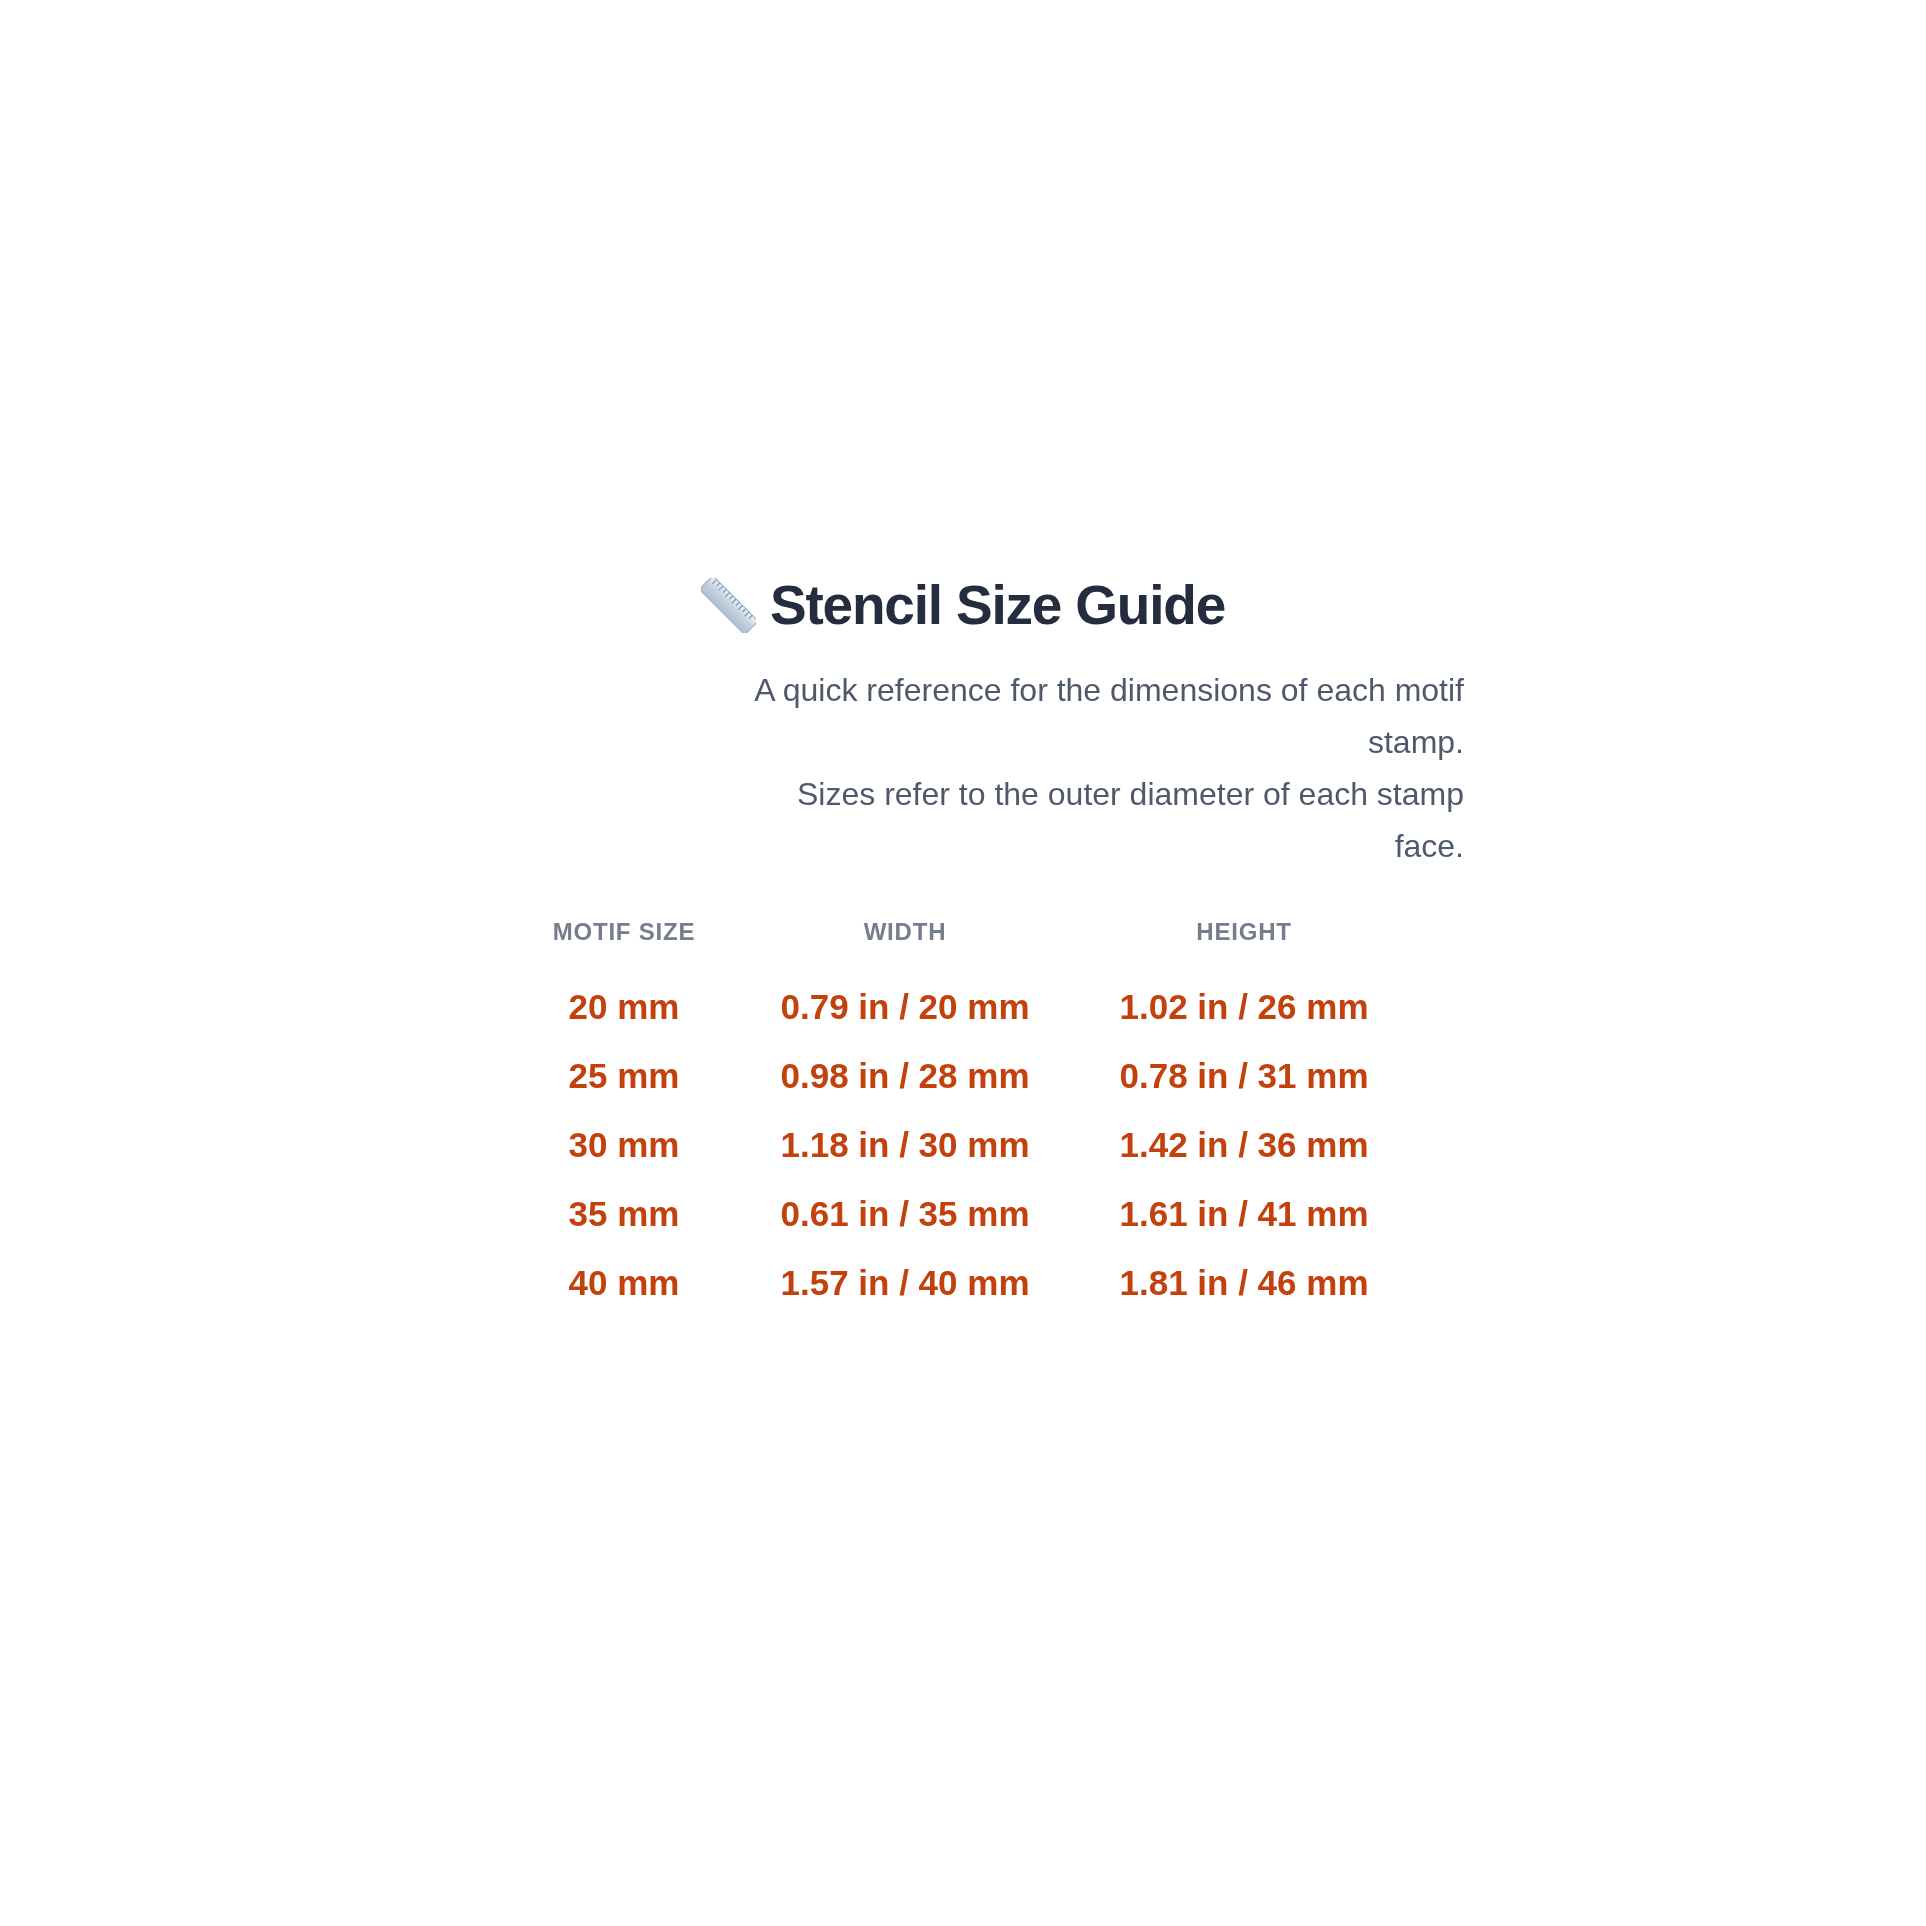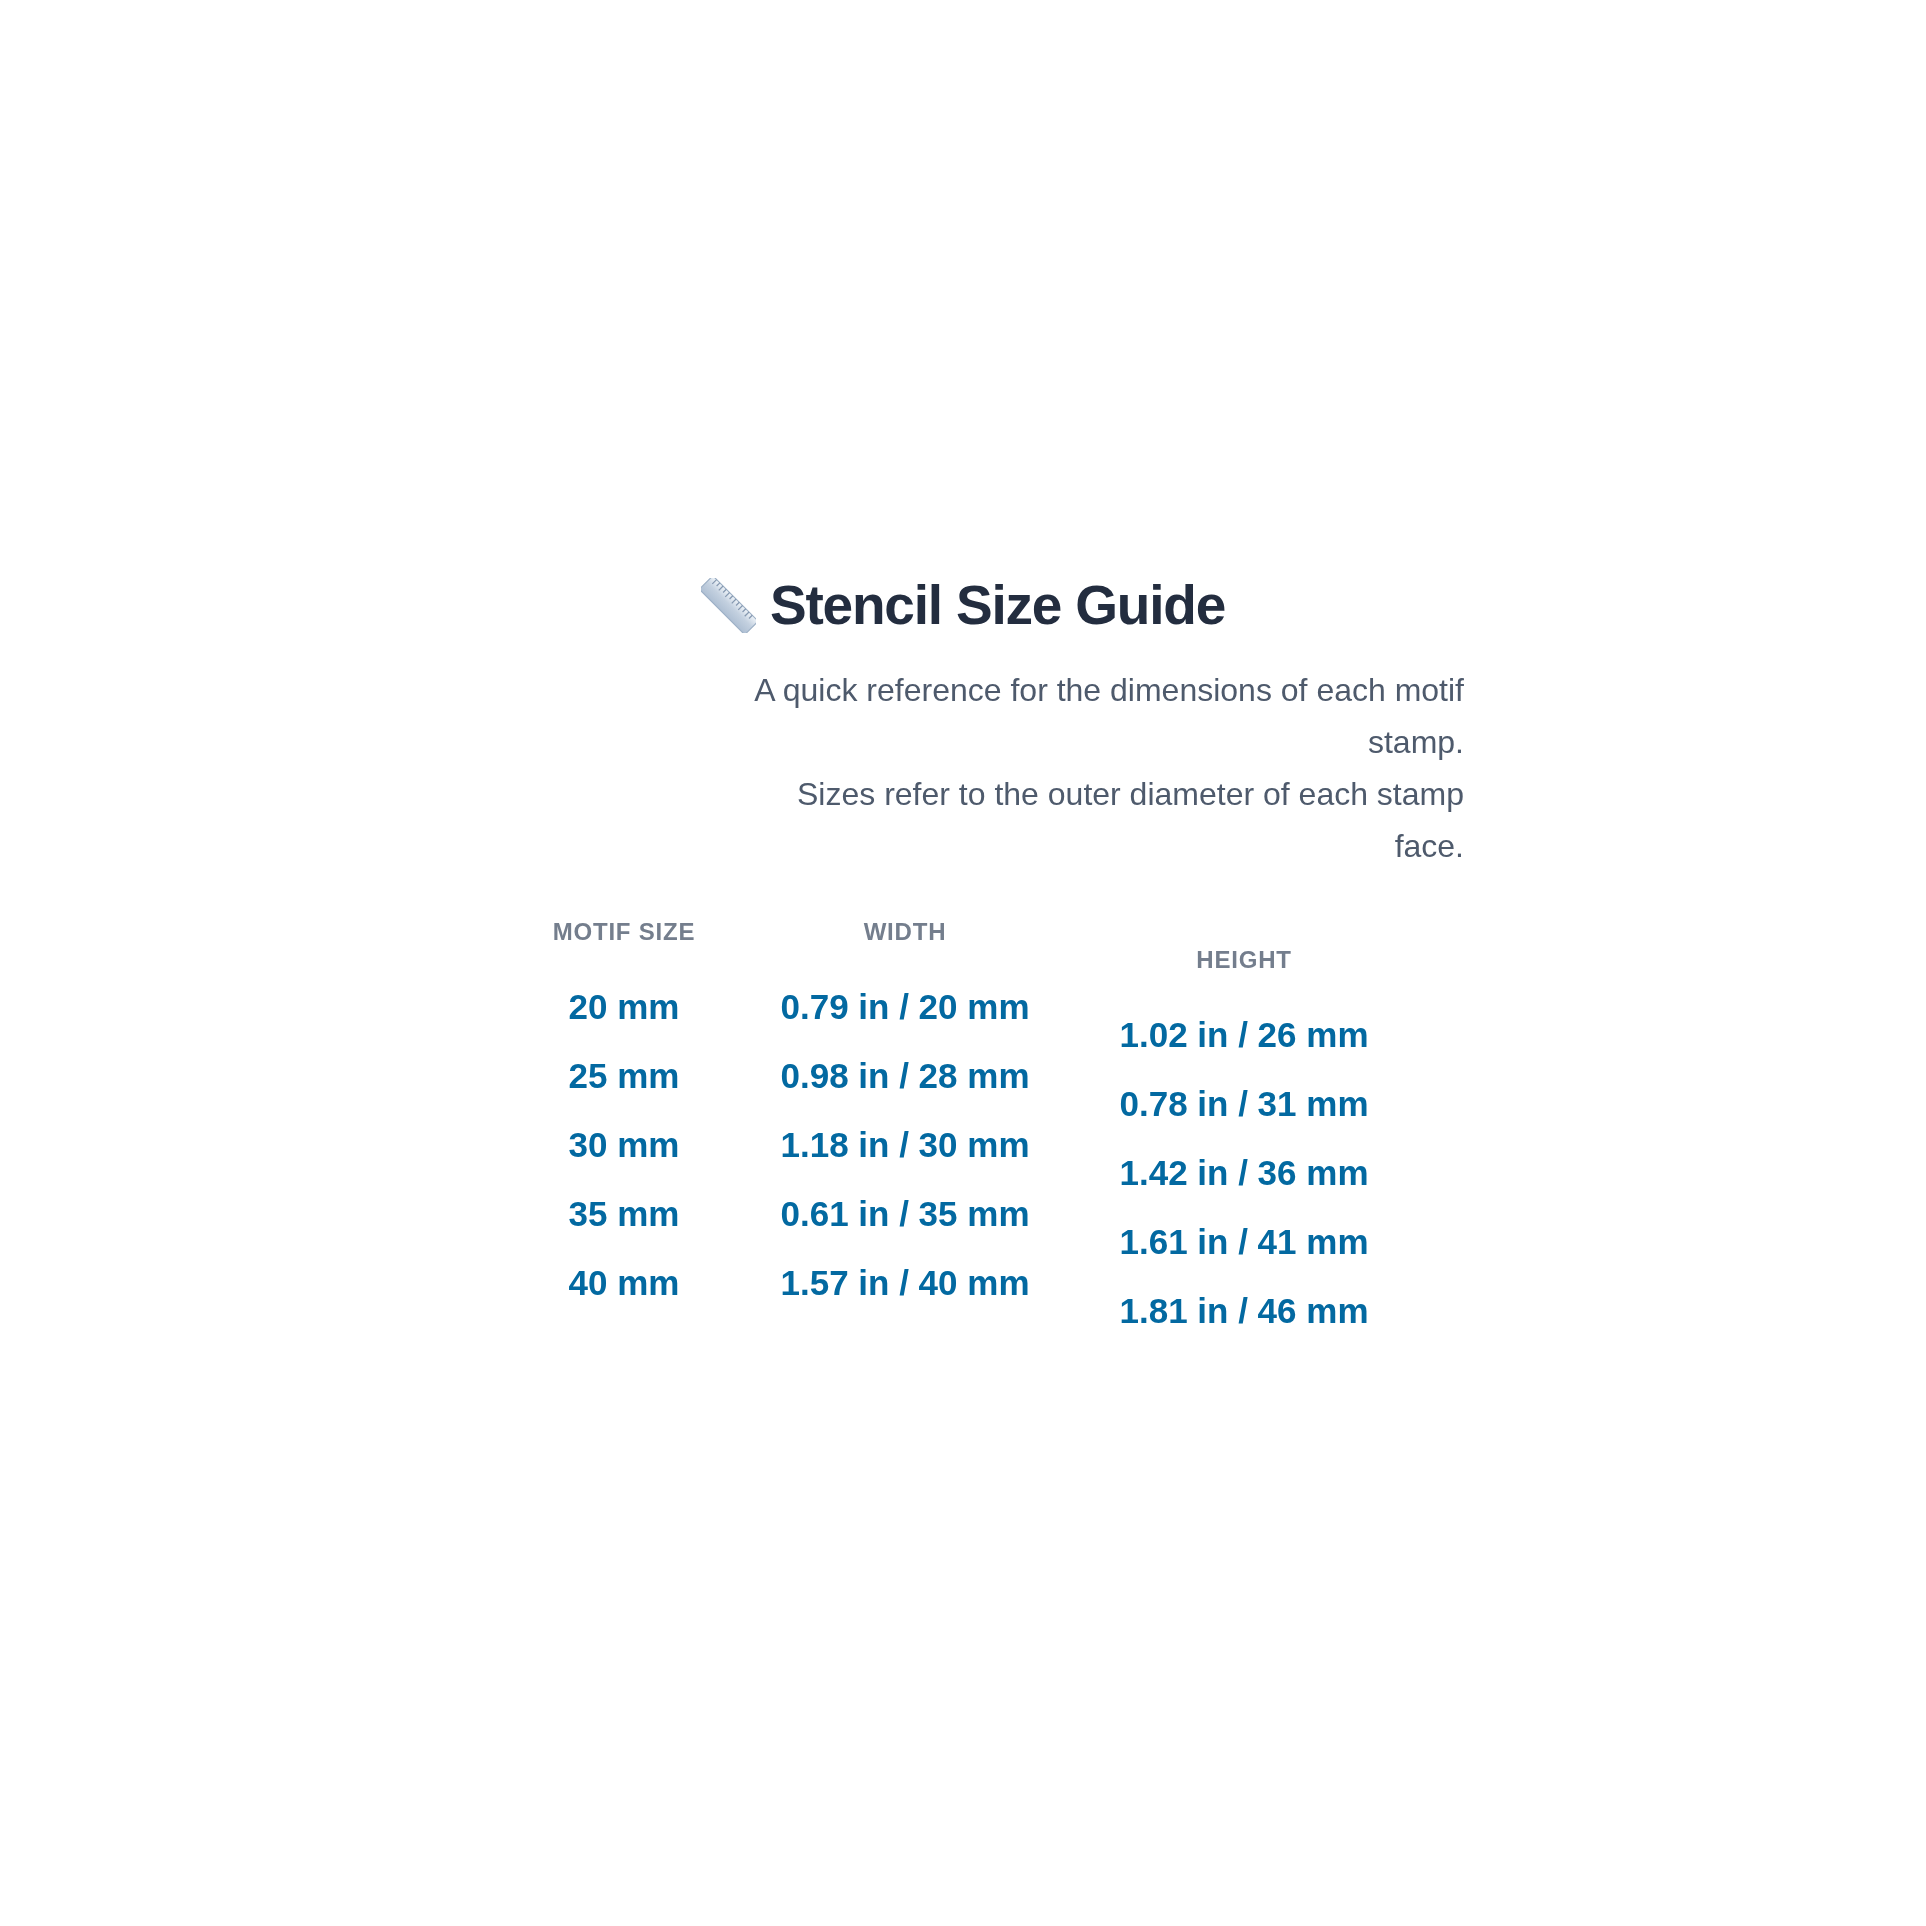--- a/index.html
+++ b/index.html
@@ -66,26 +66,26 @@
   }
   .tr {
     display: flex;
     height: 69px;
     align-items: flex-start;
   }
   .td {
     text-align: center;
     font-size: 35px;
     font-weight: 700;
-    color: #0369a1;
+    color: #c2410c;
     white-space: nowrap;
   }
   .col1 { width: 177px; }
   .col2 { width: 385px; }
-  .col3 { width: 293px; margin-top: 28px; }
+  .col3 { width: 293px; }
   .thead .td {
     font-size: 24px;
     font-weight: 700;
     letter-spacing: 0.8px;
     color: #747e8d;
   }
 </style>
 </head>
 <body>
 

